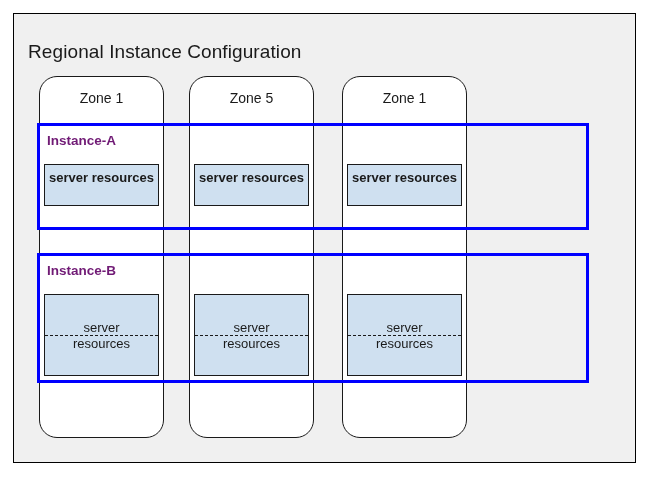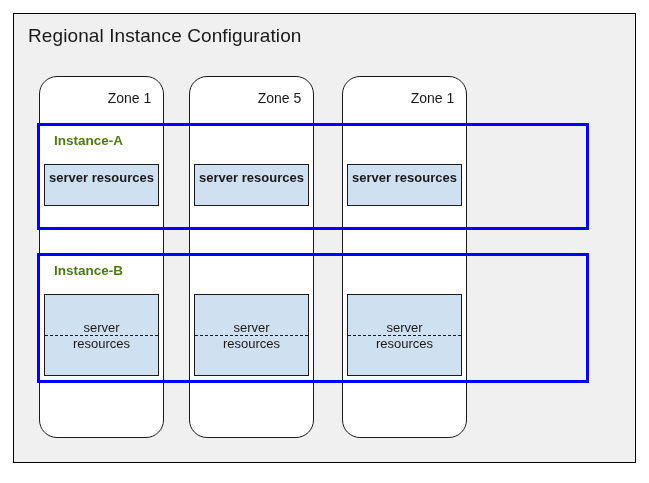--- a/index.html
+++ b/index.html
@@ -23,21 +23,21 @@
     width: 623px;
     height: 450px;
     background: #f0f0f0;
     border: 1px solid #000000;
     box-sizing: border-box;
   }
 
   .title {
     position: absolute;
     left: 14px;
-    top: 11px;
+    top: 27px;
     font-size: 19px;
     color: #1a1a1a;
     white-space: nowrap;
     letter-spacing: 0.1px;
   }
 
   
   .zone {
     position: absolute;
     top: 62px;
@@ -53,42 +53,41 @@
   .zone-3 { left: 328px; }
 
   .zone-label {
     position: absolute;
     top: 13px;
     left: 0;
     width: 100%;
     text-align: center;
     font-size: 14px;
     color: #1a1a1a;
-    margin-left: 28px;
   }
 
   
   .instance {
     position: absolute;
     left: 23px;
     width: 552px;
     border: 3px solid #0000ff;
     box-sizing: border-box;
     background: transparent;
   }
   .instance-a { top: 109px; height: 107px; }
   .instance-b { top: 239px; height: 130px; }
 
   .instance-label {
     position: absolute;
-    left: 14px;
+    left: 7px;
     top: 7px;
     font-size: 13.5px;
     font-weight: bold;
-    color: #4d7c0f;
+    color: #701a75;
     white-space: nowrap;
   }
 
   
   .res-box {
     position: absolute;
     background: #cfe0f0;
     border: 1px solid #1a1a1a;
     box-sizing: border-box;
     font-size: 13px;

